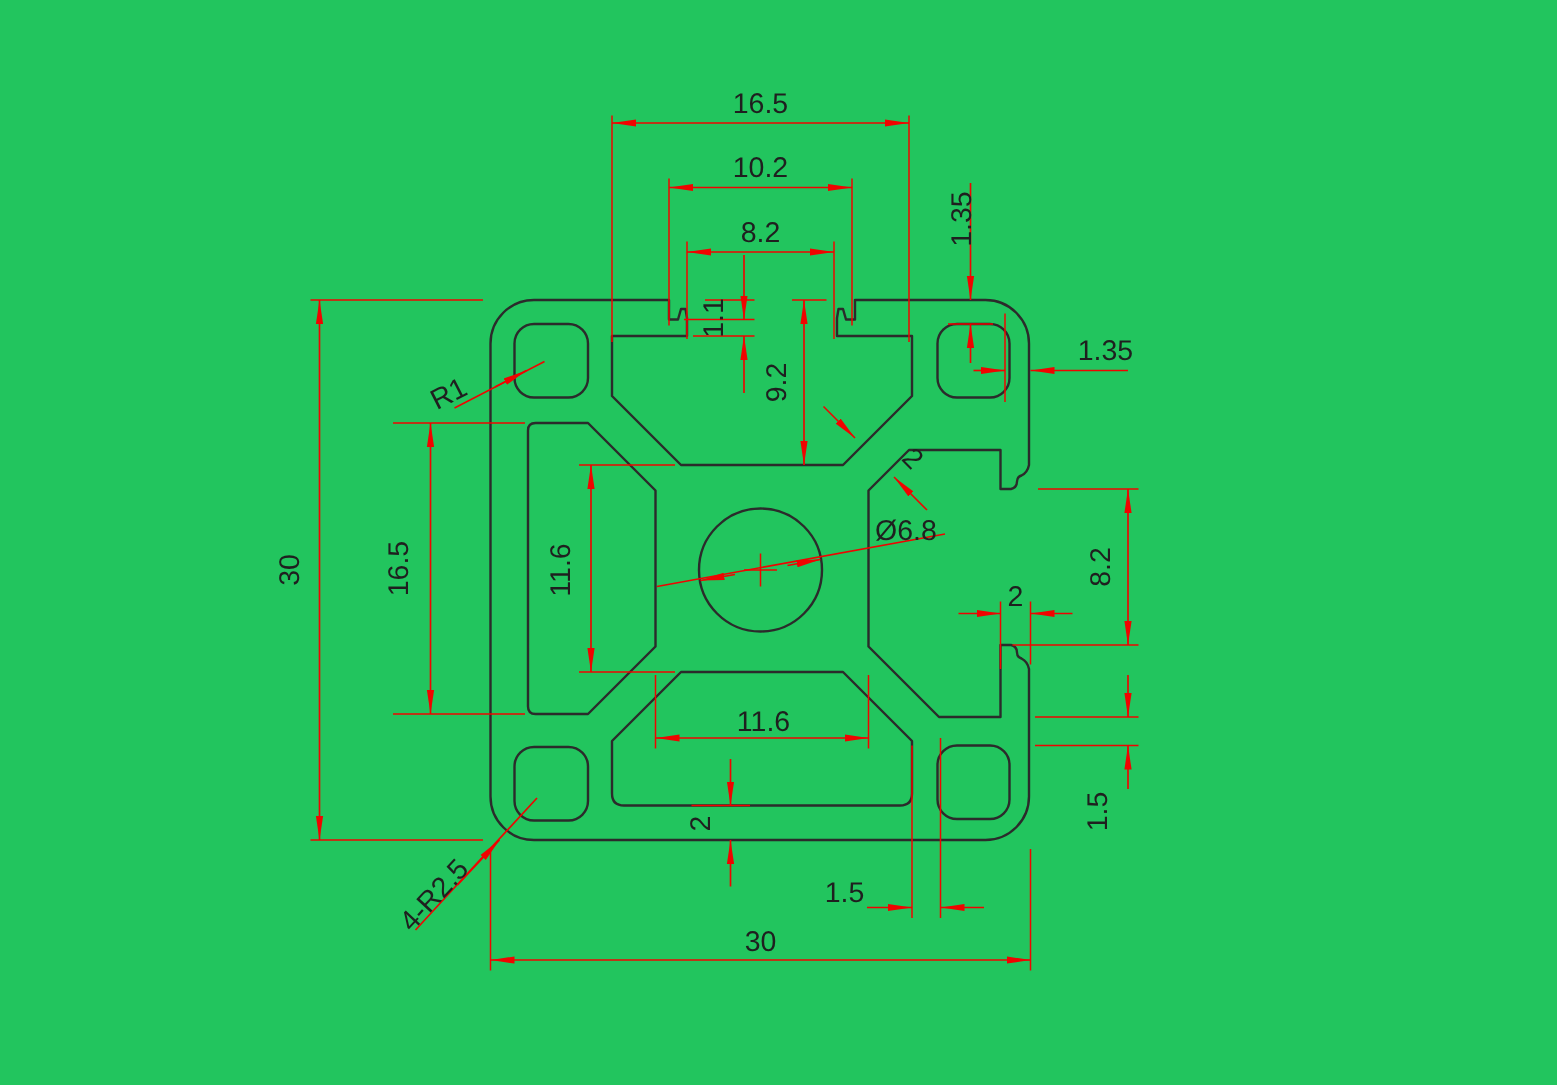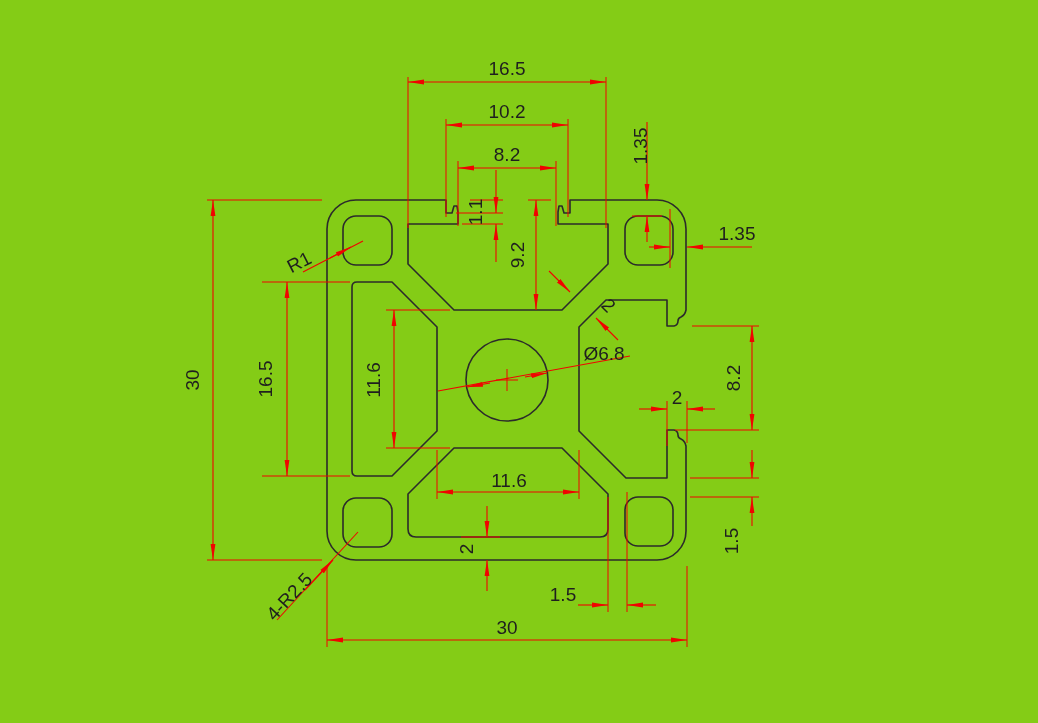--- a/index.html
+++ b/index.html
@@ -1,16 +1,16 @@
 <!DOCTYPE html>
 <html><head>
 <meta charset="utf-8">
 <style>
   html,body{margin:0;padding:0;background:#ffffff;}
-  .stage{position:relative;width:1038px;height:723px;background:#84cc16;overflow:hidden;}
+  .stage{position:relative;width:1038px;height:723px;background:#22c55e;overflow:hidden;}
   svg{position:absolute;left:0;top:0;}
   svg text{
     font-family:"Liberation Sans","DejaVu Sans",sans-serif;
     font-size:19px;
     fill:#1f1f1f;
     text-anchor:middle;
   }
   .profile{fill:none;stroke:#2b2b2b;stroke-width:1.6;stroke-linejoin:round;stroke-linecap:round;}
   .dim{stroke:#f00400;stroke-width:1.1;fill:none;}
   .ext{stroke:#f00400;stroke-width:1;fill:none;}

